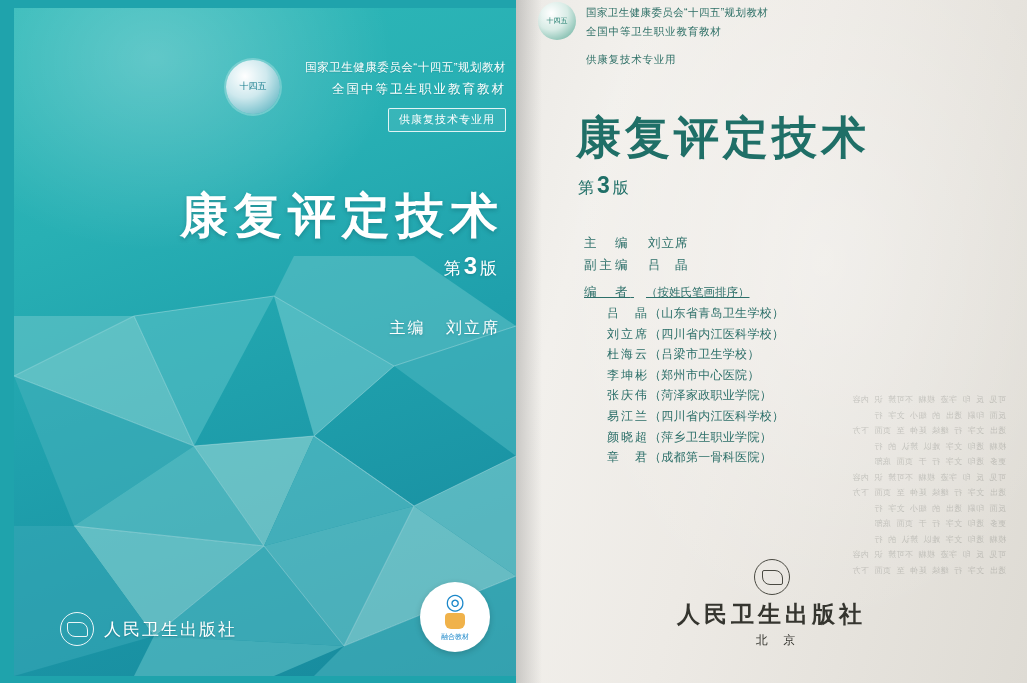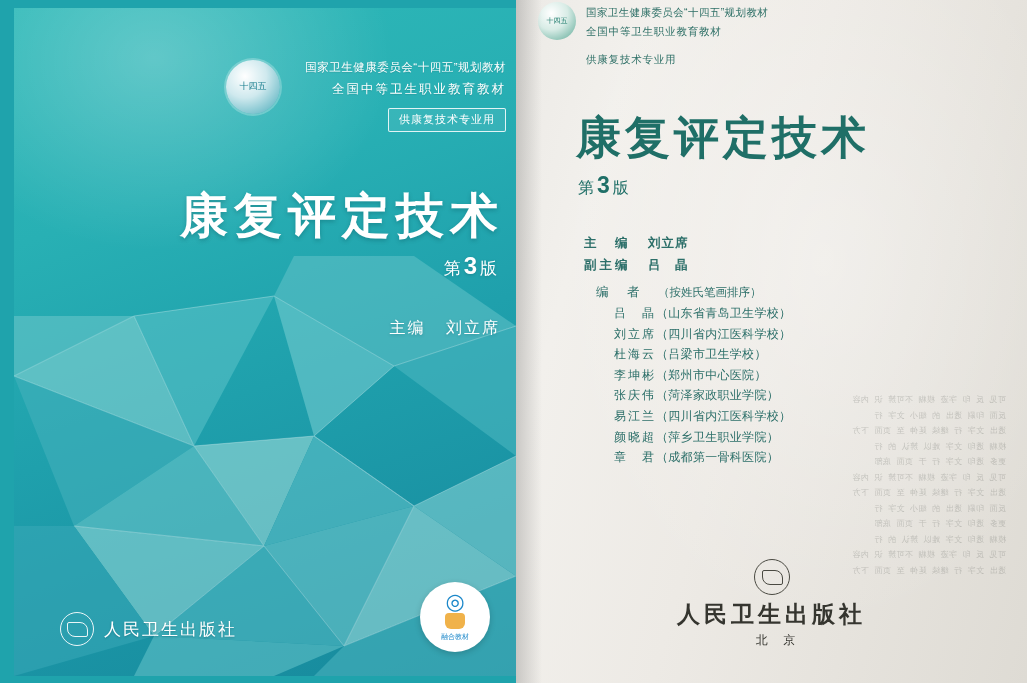--- a/index.html
+++ b/index.html
@@ -301,40 +301,40 @@
   }
   .tp-edition .num { font-size: 23px; font-weight: bold; padding: 0 2px; }
 
   .tp-roles {
     position: absolute;
     left: 68px;
     top: 232px;
     color: #2c6f69;
     font-size: 12.5px;
     line-height: 22px;
-    font-weight: bold;
   }
   .tp-roles .row { white-space: nowrap; }
   .tp-roles .role { letter-spacing: 3px; }
   .tp-roles .person { margin-left: 14px; letter-spacing: 1px; }
 
   .tp-contrib-head {
     position: absolute;
-    left: 80px;
+    left: 68px;
     top: 284px;
     color: #2c6f69;
     font-size: 12.5px;
     white-space: nowrap;
+    text-decoration: underline;
   }
   .tp-contrib-head .lbl { letter-spacing: 3px; }
   .tp-contrib-head .note { margin-left: 12px; font-size: 11.5px; }
 
   .tp-contrib-list {
     position: absolute;
-    left: 98px;
+    left: 91px;
     top: 303px;
     color: #2c6f69;
     font-size: 12px;
     line-height: 20.6px;
   }
   .tp-contrib-list .item { white-space: nowrap; }
   .tp-contrib-list .nm { display: inline-block; min-width: 42px; letter-spacing: 2px; }
   .tp-contrib-list .aff { letter-spacing: 0.3px; }
 
   .tp-publisher {

